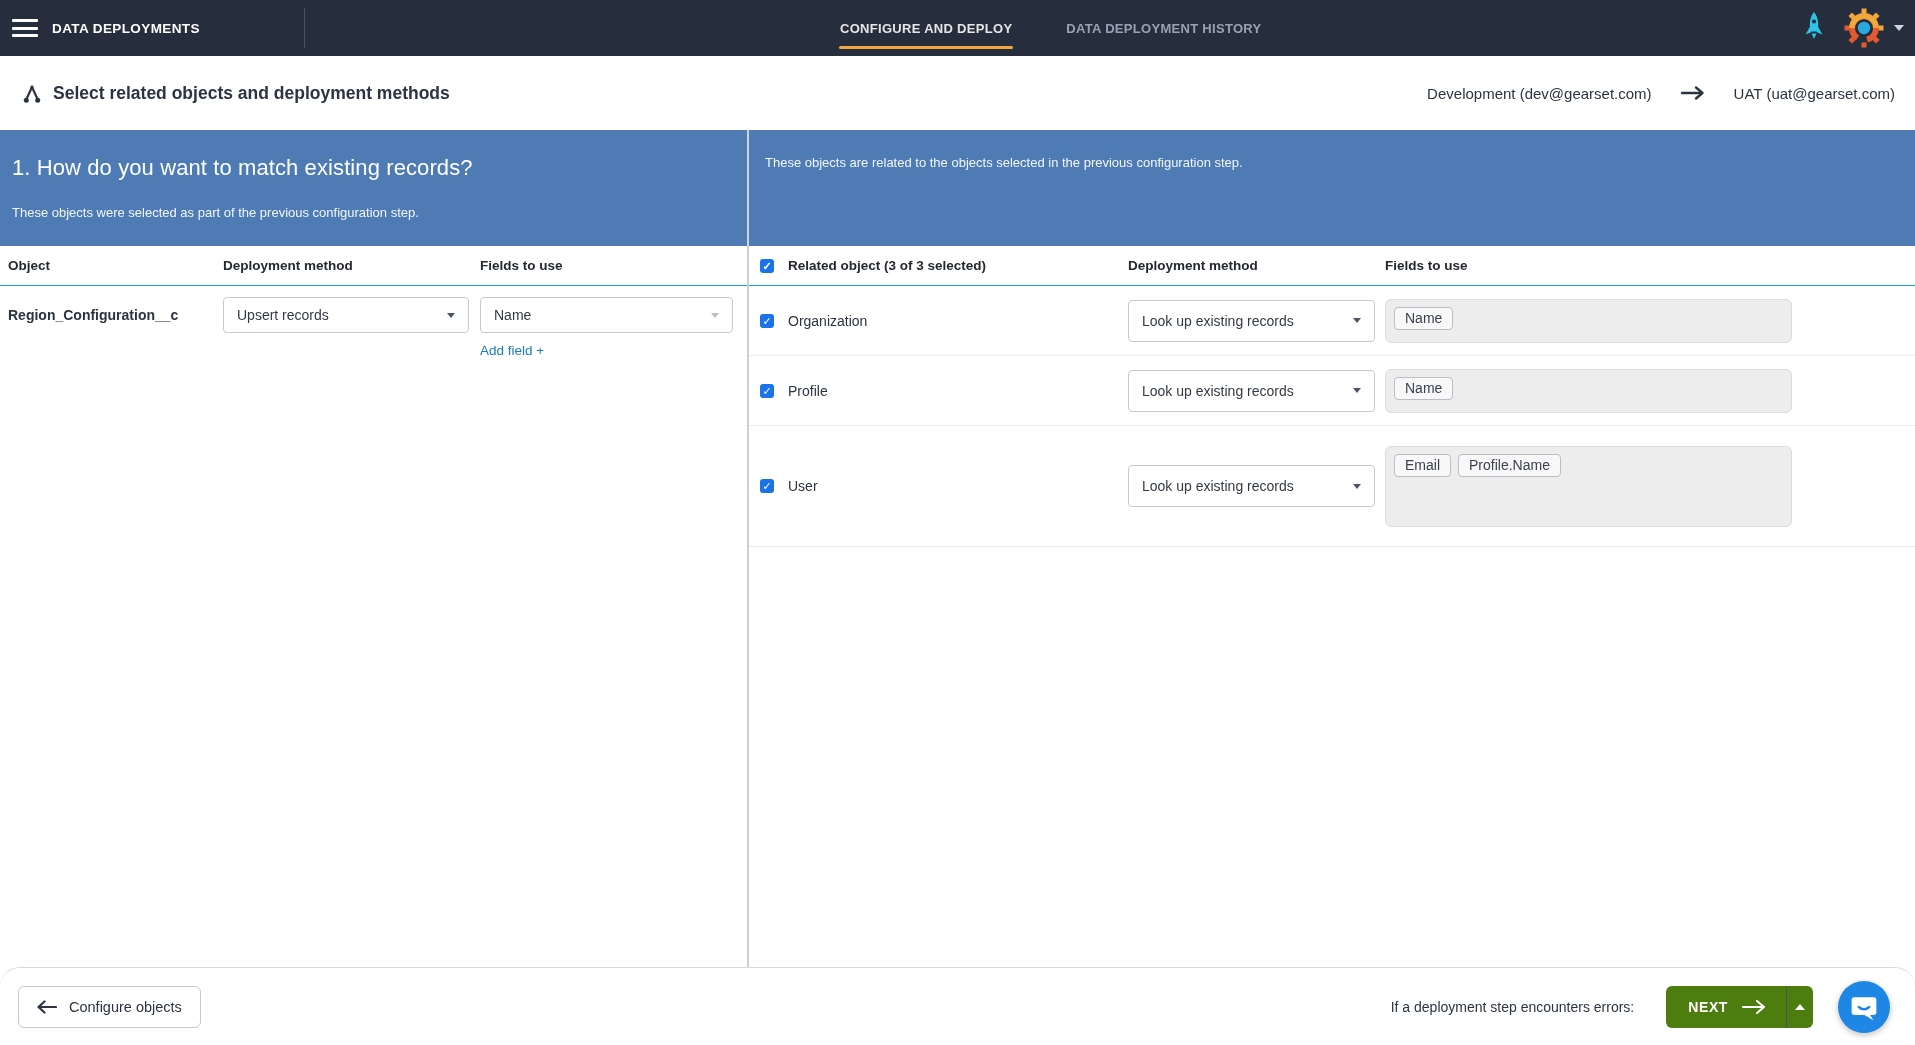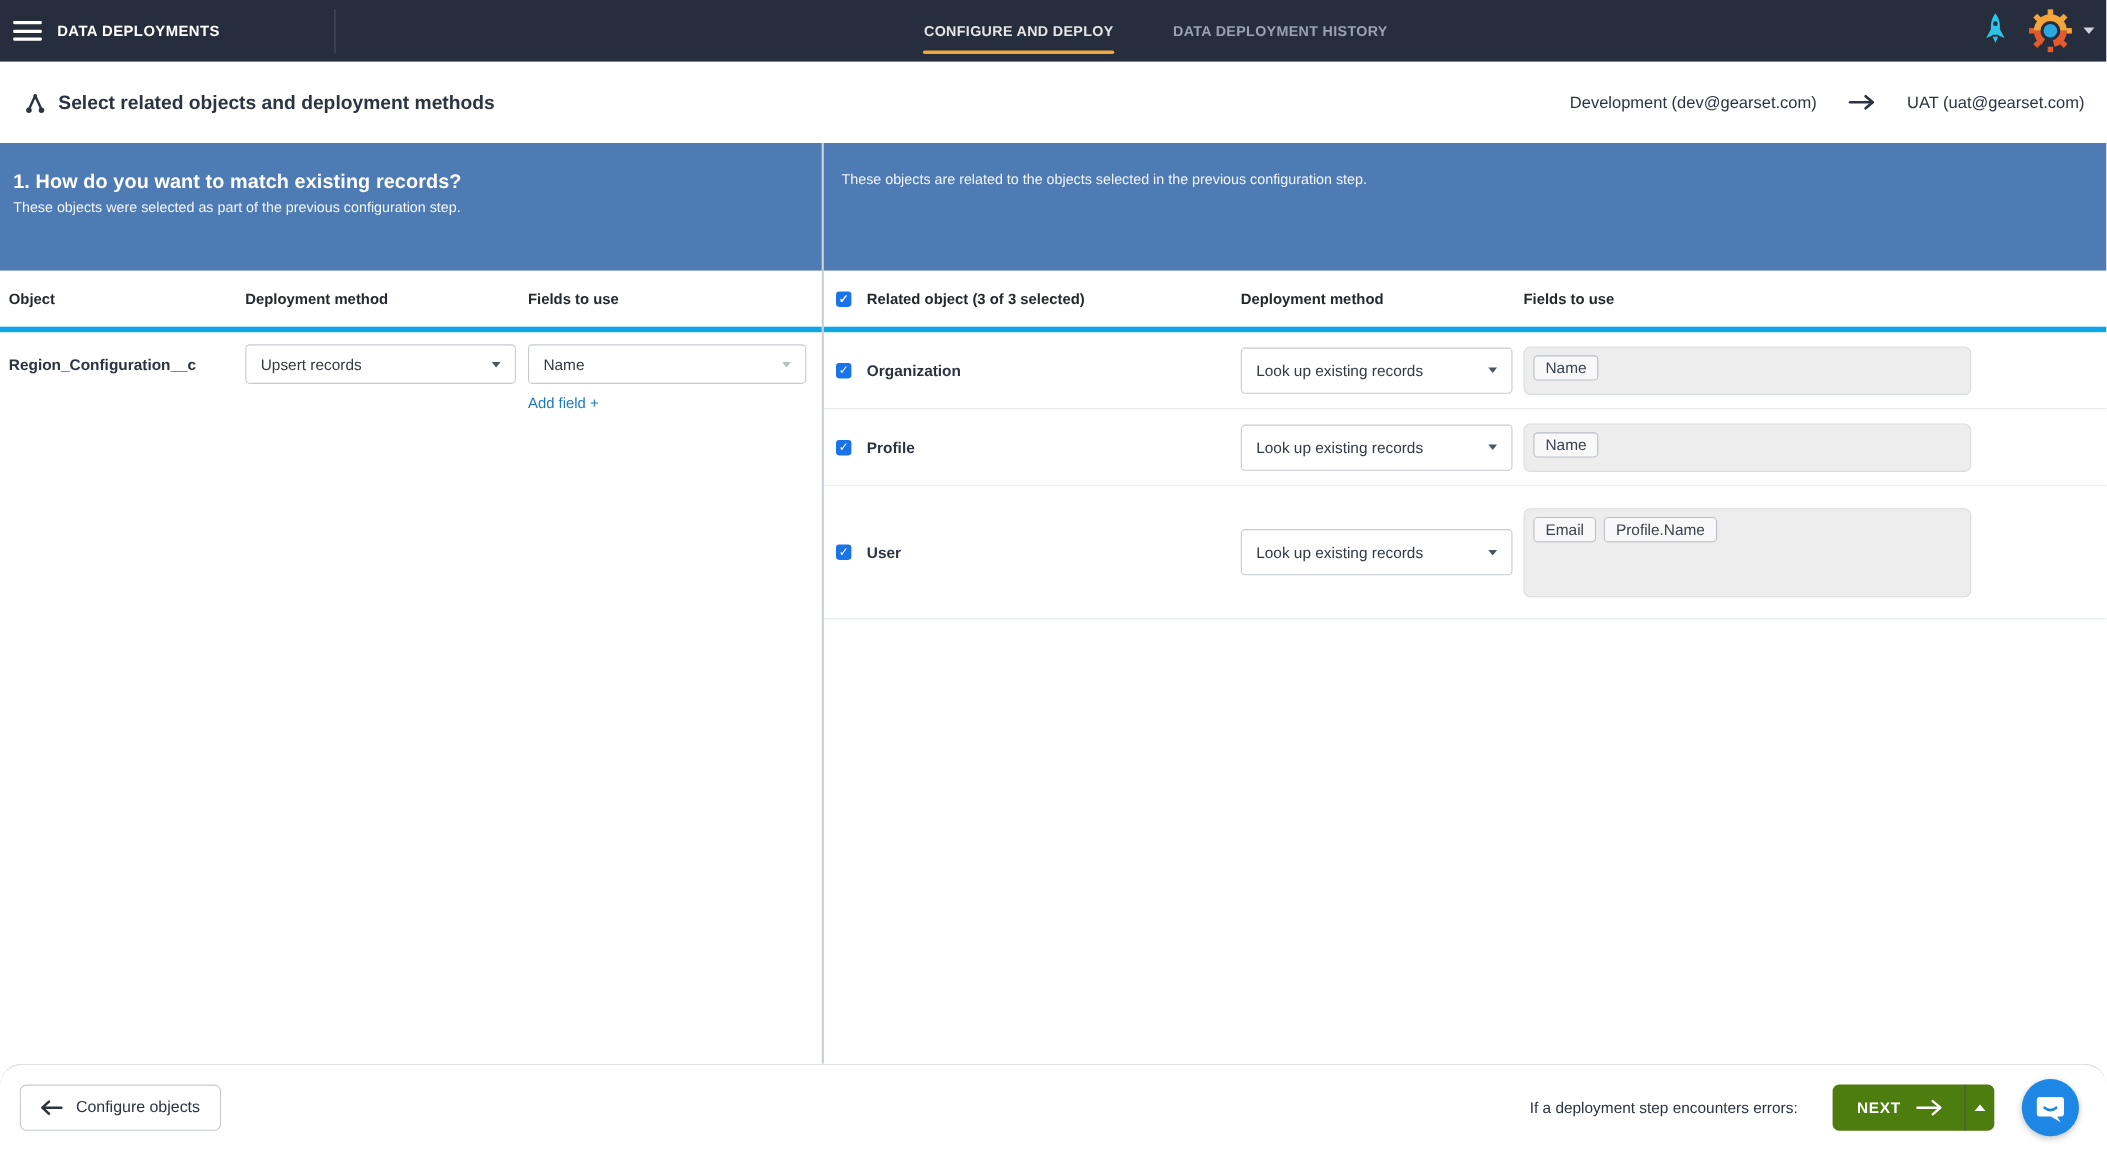--- a/index.html
+++ b/index.html
@@ -24,34 +24,34 @@
   .page-header { height:74px; display:flex; align-items:center; justify-content:space-between; padding:0 20px 0 22px; background:#fff; }
   .ph-left { display:flex; align-items:flex-end; gap:11px; }
   .page-title { font-size:17.5px; font-weight:bold; color:#2b3440; }
   .ph-right { display:flex; align-items:center; gap:28px; font-size:15px; color:#2b3440; }
 
   
   .panels { display:flex; height:116px; }
   .panel { background:#4e7bb4; color:#fff; padding:25px 16px 0 12px; }
   .panel.left { width:749px; border-right:2px solid #ccd3db; }
   .panel.right { flex:1; padding-left:16px; }
-  .panel h2 { font-size:18px; font-weight:bold; margin-bottom:5px; letter-spacing:.1px; }
+  .panel h2 { font-size:22px; font-weight:normal; margin-bottom:24px; letter-spacing:.1px; }
   .panel p { font-size:13px; color:#f2f6fb; }
 
   
   .main { display:flex; height:721px; }
   .col-left { width:749px; border-right:2px solid #c9d0d8; }
   .col-right { flex:1; }
   .thead-left, .row-left { display:grid; grid-template-columns:215px 257px 1fr; padding-left:8px; }
   .thead-right, .row-right { display:grid; grid-template-columns:28px 340px 257px 1fr; padding-left:11px; }
-  .thead-left, .thead-right { height:56px; align-items:center; font-size:13.5px; font-weight:bold; color:#24292f; border-bottom:5px solid #0ea5e9; }
+  .thead-left, .thead-right { height:40px; align-items:center; font-size:13.5px; font-weight:bold; color:#24292f; border-bottom:1px solid #0ea5e9; }
   .row-left { padding-top:11px; }
   .obj-name { font-size:14px; font-weight:bold; padding-top:10px; }
   .row-right { align-items:center; border-bottom:1px solid #e7eaee; }
-  .row-right .rel-name { font-size:14px; font-weight:bold; }
+  .row-right .rel-name { font-size:14px; font-weight:normal; }
 
   .dropdown { display:flex; align-items:center; justify-content:space-between; background:#fff; border:1px solid #c6cbd1; border-radius:4px; font-size:14px; color:#333a44; padding:0 13px; cursor:pointer; }
   .dd-left { width:246px; height:36px; }
   .dd-name { width:253px; height:36px; }
   .dd-right { width:247px; height:42px; }
   .caret { width:0; height:0; border-left:4.5px solid transparent; border-right:4.5px solid transparent; border-top:5.5px solid #4b5563; }
   .caret.light { border-top-color:#b7bdc6; }
   .add-field { display:inline-block; margin-top:10px; font-size:13.5px; color:#1879c0; cursor:pointer; }
 
   .checkbox { width:14px; height:14px; background:#1a73e8; border-radius:3px; color:#fff; font-size:11px; line-height:14px; text-align:center; cursor:pointer; }

